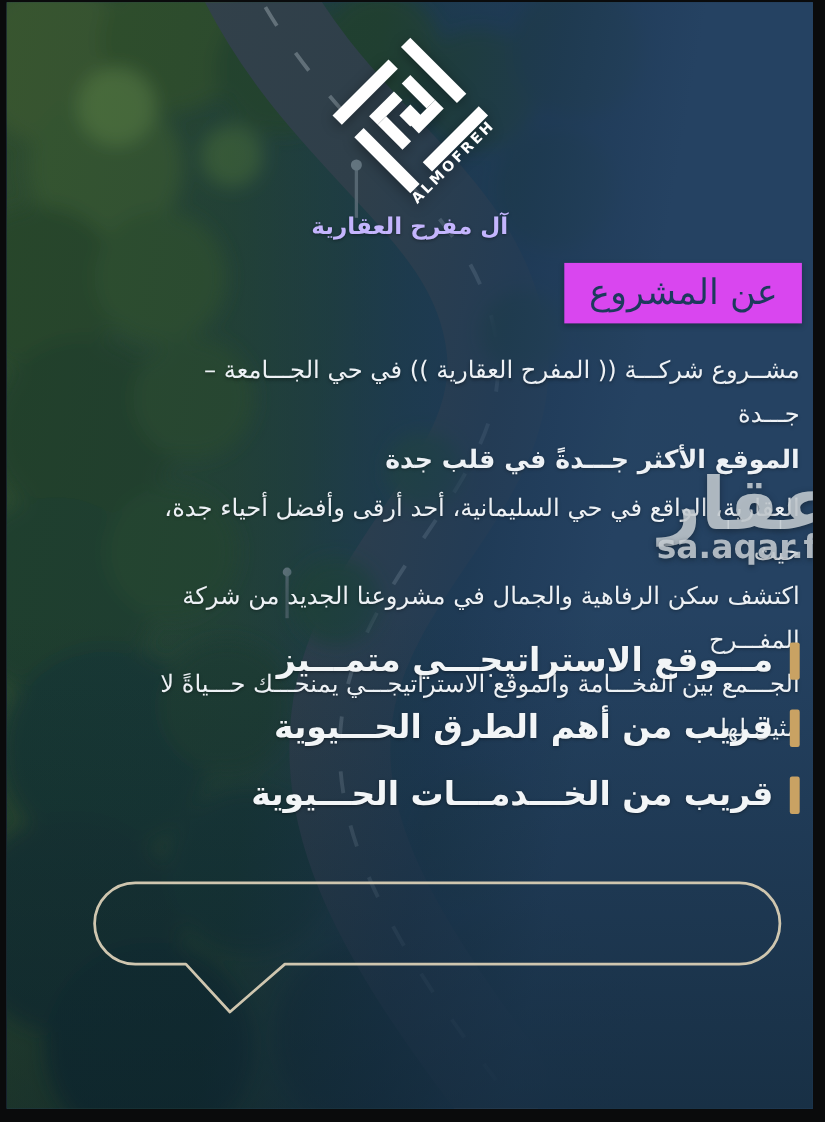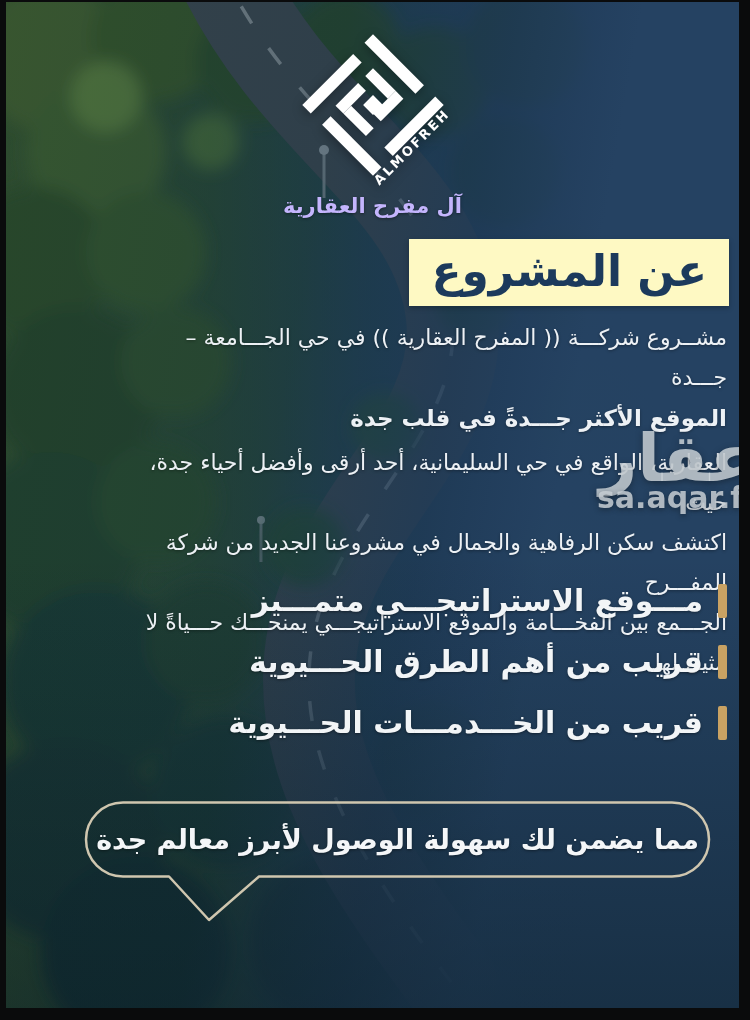--- a/index.html
+++ b/index.html
@@ -23,22 +23,22 @@
   
   .logo-wrap{position:absolute;top:18px;left:0;right:0;text-align:center;z-index:5;}
   .logo-svg{filter:drop-shadow(0 3px 6px rgba(0,0,0,.35));}
   .company-name{
     margin-top:0px;color:#c4b5fd;font-weight:bold;font-size:21px;
     text-shadow:0 1px 3px rgba(0,0,0,.4);
   }
   
   .badge{
     position:absolute;top:237px;right:10px;z-index:5;
-    background:#fef9c3;color:#1c3a5c;
-    font-size:44px;font-weight:bold;line-height:1;
+    background:#d946ef;color:#1c3a5c;
+    font-size:32px;font-weight:normal;line-height:1;
     padding:10px 22px 13px 22px;
     box-shadow:0 2px 5px rgba(0,0,0,.25);
   }
   
   .about{
     position:absolute;top:316px;right:12px;width:585px;z-index:4;
     direction:rtl;text-align:right;color:#edf1f5;
     font-size:22px;line-height:40px;
     text-shadow:0 1px 3px rgba(0,0,0,.35);
   }
@@ -192,16 +192,15 @@
     <div class="feature">
       <div class="feature-bar"></div>
       <div class="feature-label">قريب من الخـــدمـــات الحـــيوية</div>
     </div>
   </div>
 
   <div class="callout">
     <svg width="627" height="124" viewBox="0 0 627 124">
       <path d="M 39 1.5 H 588 A 37 37 0 0 1 588 75.5 H 175 L 125 119 L 85 75.5 H 39 A 37 37 0 0 1 39 1.5 Z" fill="none" stroke="#cfc6af" stroke-width="2.5" stroke-linejoin="round"></path>
     </svg>
-    <div class="callout-text">مما يضمن لك سهولة الوصول لأبرز معالم جدة</div>
   </div>
 
 </div>
 
 </body></html>

